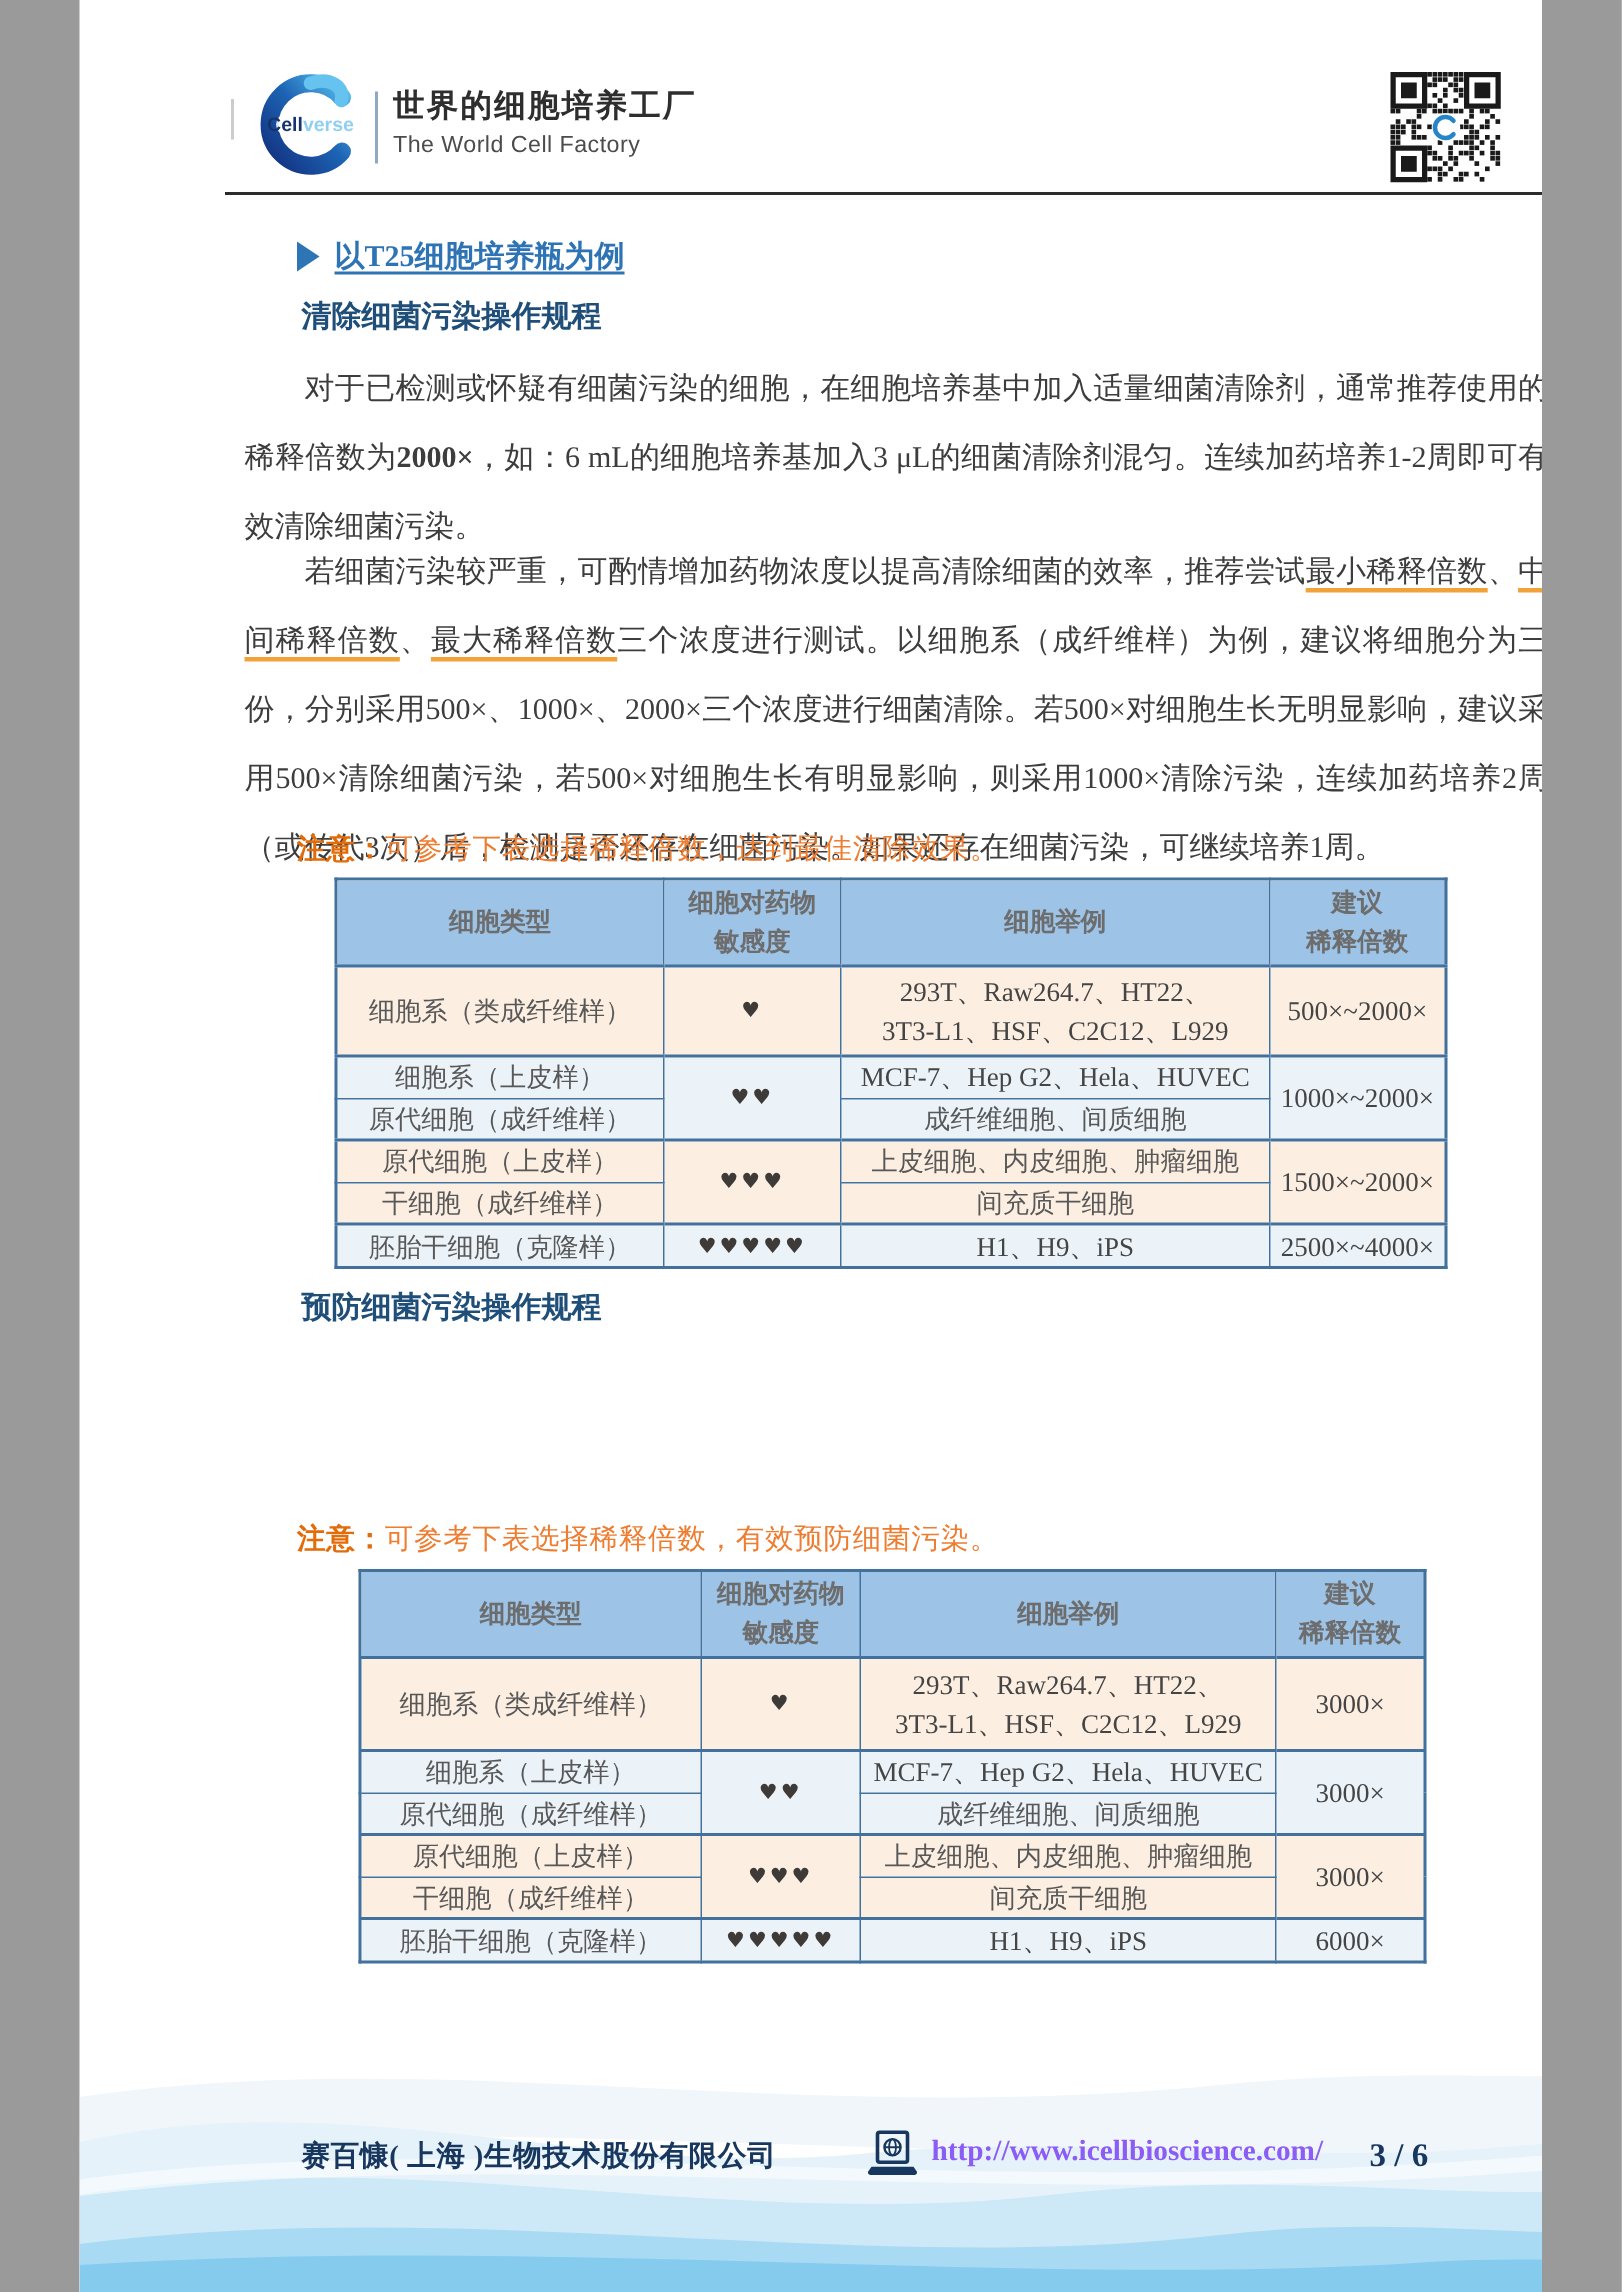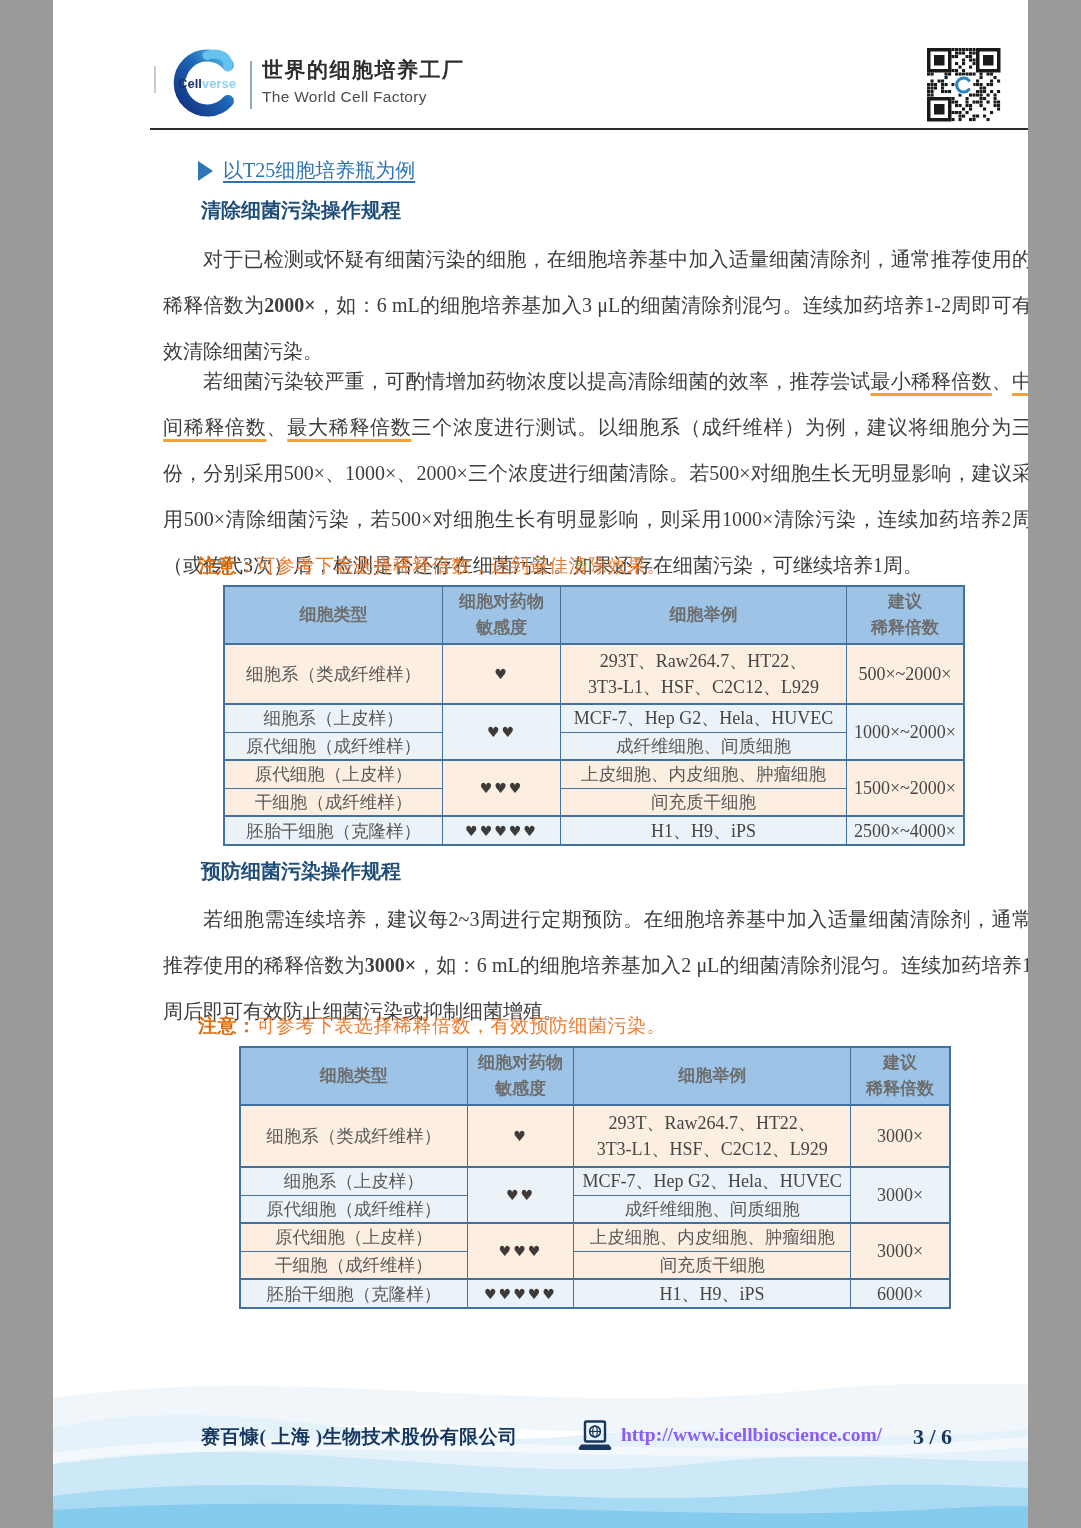--- a/index.html
+++ b/index.html
@@ -13,21 +13,21 @@
   .brand{position:absolute;left:209px;top:56px;}
   .brand-zh{font-size:21px;font-weight:700;color:#2e2e2e;letter-spacing:1.5px;}
   .brand-en{font-size:15.5px;color:#4c4c4c;margin-top:4px;letter-spacing:0.3px;}
   .qr-box{position:absolute;left:872px;top:46px;width:78px;height:78px;}
   .header-rule{position:absolute;left:97px;top:128px;width:887px;height:2px;background:#2c2c2c;}
 
   
   .title-line{position:absolute;left:145px;top:157px;display:flex;align-items:center;}
   .tri{width:0;height:0;border-left:15px solid #2E75B6;border-top:10px solid transparent;border-bottom:10px solid transparent;margin-right:10px;}
   .title-link{font-family:"Liberation Serif","DejaVu Serif",serif;font-size:20px;color:#2E74B5;
-              text-decoration:underline;text-underline-offset:4px;cursor:pointer;}
+              text-decoration:underline;text-underline-offset:4px;cursor:pointer;font-weight:bold;}
   h2.sec{position:absolute;left:148px;margin:0;font-size:20px;font-weight:700;color:#1F4E79;}
   #sec1-heading{top:197px;}
   #sec2-heading{top:858px;}
 
   
   .body-p{position:absolute;left:110px;width:869px;margin:0;
           font-family:"Liberation Serif","DejaVu Serif",serif;font-size:20px;line-height:46px;
           color:#3d3d3d;text-align:justify;text-indent:2em;}
   #para1{top:236px;}
   #para2{top:358px;}
@@ -311,21 +311,20 @@
             <td class="heart">♥♥♥♥♥</td>
             <td class="lat">H1、H9、iPS</td>
             <td class="lat">2500×~4000×</td>
           </tr>
         </tbody>
       </table>
     </div>
 
   <h2 class="sec" id="sec2-heading">预防细菌污染操作规程</h2>
 
-  <p class="body-p" id="para3"><span>若细胞需连续培养，建议每2~3周进行定期预防。在细胞培养基中加入适量细菌清除剂，通常推荐使用的稀释倍数为</span><span class="b">3000×</span><span>，如：6 mL的细胞培养基加入2 μL的细菌清除剂混匀。连续加药培养1周后即可有效防止细菌污染或抑制细菌增殖。</span></p>
 
   <div class="note" id="note2"><span class="lbl">注意：</span><span>可参考下表选择稀释倍数，有效预防细菌污染。</span></div>
 
   <div class="tblwrap" id="table2">
       <table class="ctable">
         <colgroup>
           <col style="width: 32%;">
           <col style="width: 15%;">
           <col style="width: 39%;">
           <col style="width: 14%;">

